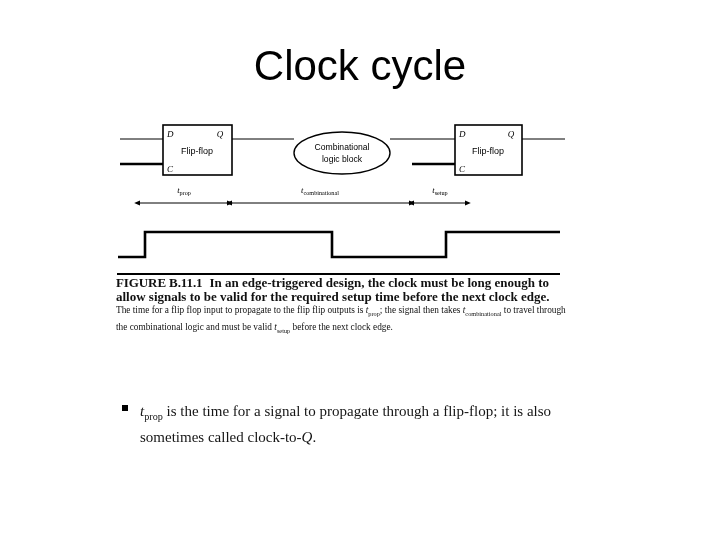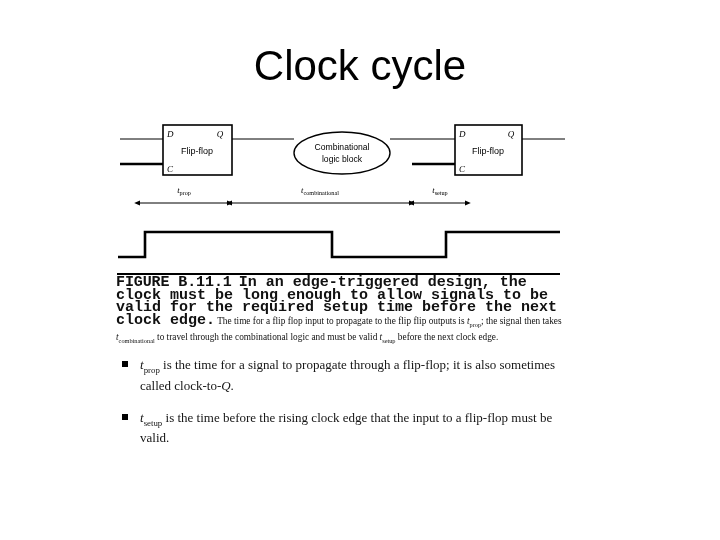--- a/index.html
+++ b/index.html
@@ -73,43 +73,44 @@
     top: 163px;
     width: 450px;
     font-family: "Liberation Serif", serif;
     font-size: 9.3px;
     line-height: 12.6px;
     text-align: left;
     color: #111111;
   }
   #caption .fig-label,
   #caption .cap-bold {
-    font-family: Liberation Mono, monospace;
+    font-family: Liberation Serif, serif;
     font-weight: bold;
-    font-size: 15px;
+    font-size: 13px;
   }
   #caption .fig-label { letter-spacing: -0.1px; }
   #caption .cap-rest { font-family: "Liberation Serif", serif; }
   #caption .gap { display: inline-block; width: 7px; }
 
   
   #bullets {
     position: absolute;
     left: 6px;
     top: 243px;
     width: 450px;
   }
   .bullet-row {
     position: relative;
     margin-bottom: 17px;
     padding-left: 24px;
     font-family: "Liberation Serif", serif;
-    font-size: 13px;
-    line-height: 15px;
+    font-size: 15px;
+    line-height: 21px;
     color: #151515;
+    margin-top: 44px;
   }
   .bullet-row .marker {
     position: absolute;
     left: 6px;
     top: 4px;
     width: 6px;
     height: 6px;
     background: #000000;
   }
 
@@ -196,20 +197,16 @@
     </div>
 
     <div id="bullets">
 
       <div class="bullet-row">
         <span class="marker"></span>
         <span class="var"><span>t</span><sub>prop</sub></span><span> is the time for a signal to propagate through a flip-flop; it is also sometimes called clock-to-</span><span class="var">Q</span><span>.</span>
       </div>
 
 
-      <div class="bullet-row">
-        <span class="marker"></span>
-        <span class="var"><span>t</span><sub>setup</sub></span><span> is the time before the rising clock edge that the input to a flip-flop must be valid.</span>
-      </div>
 
     </div>
   </div>
 </div>
 
 </body></html>

